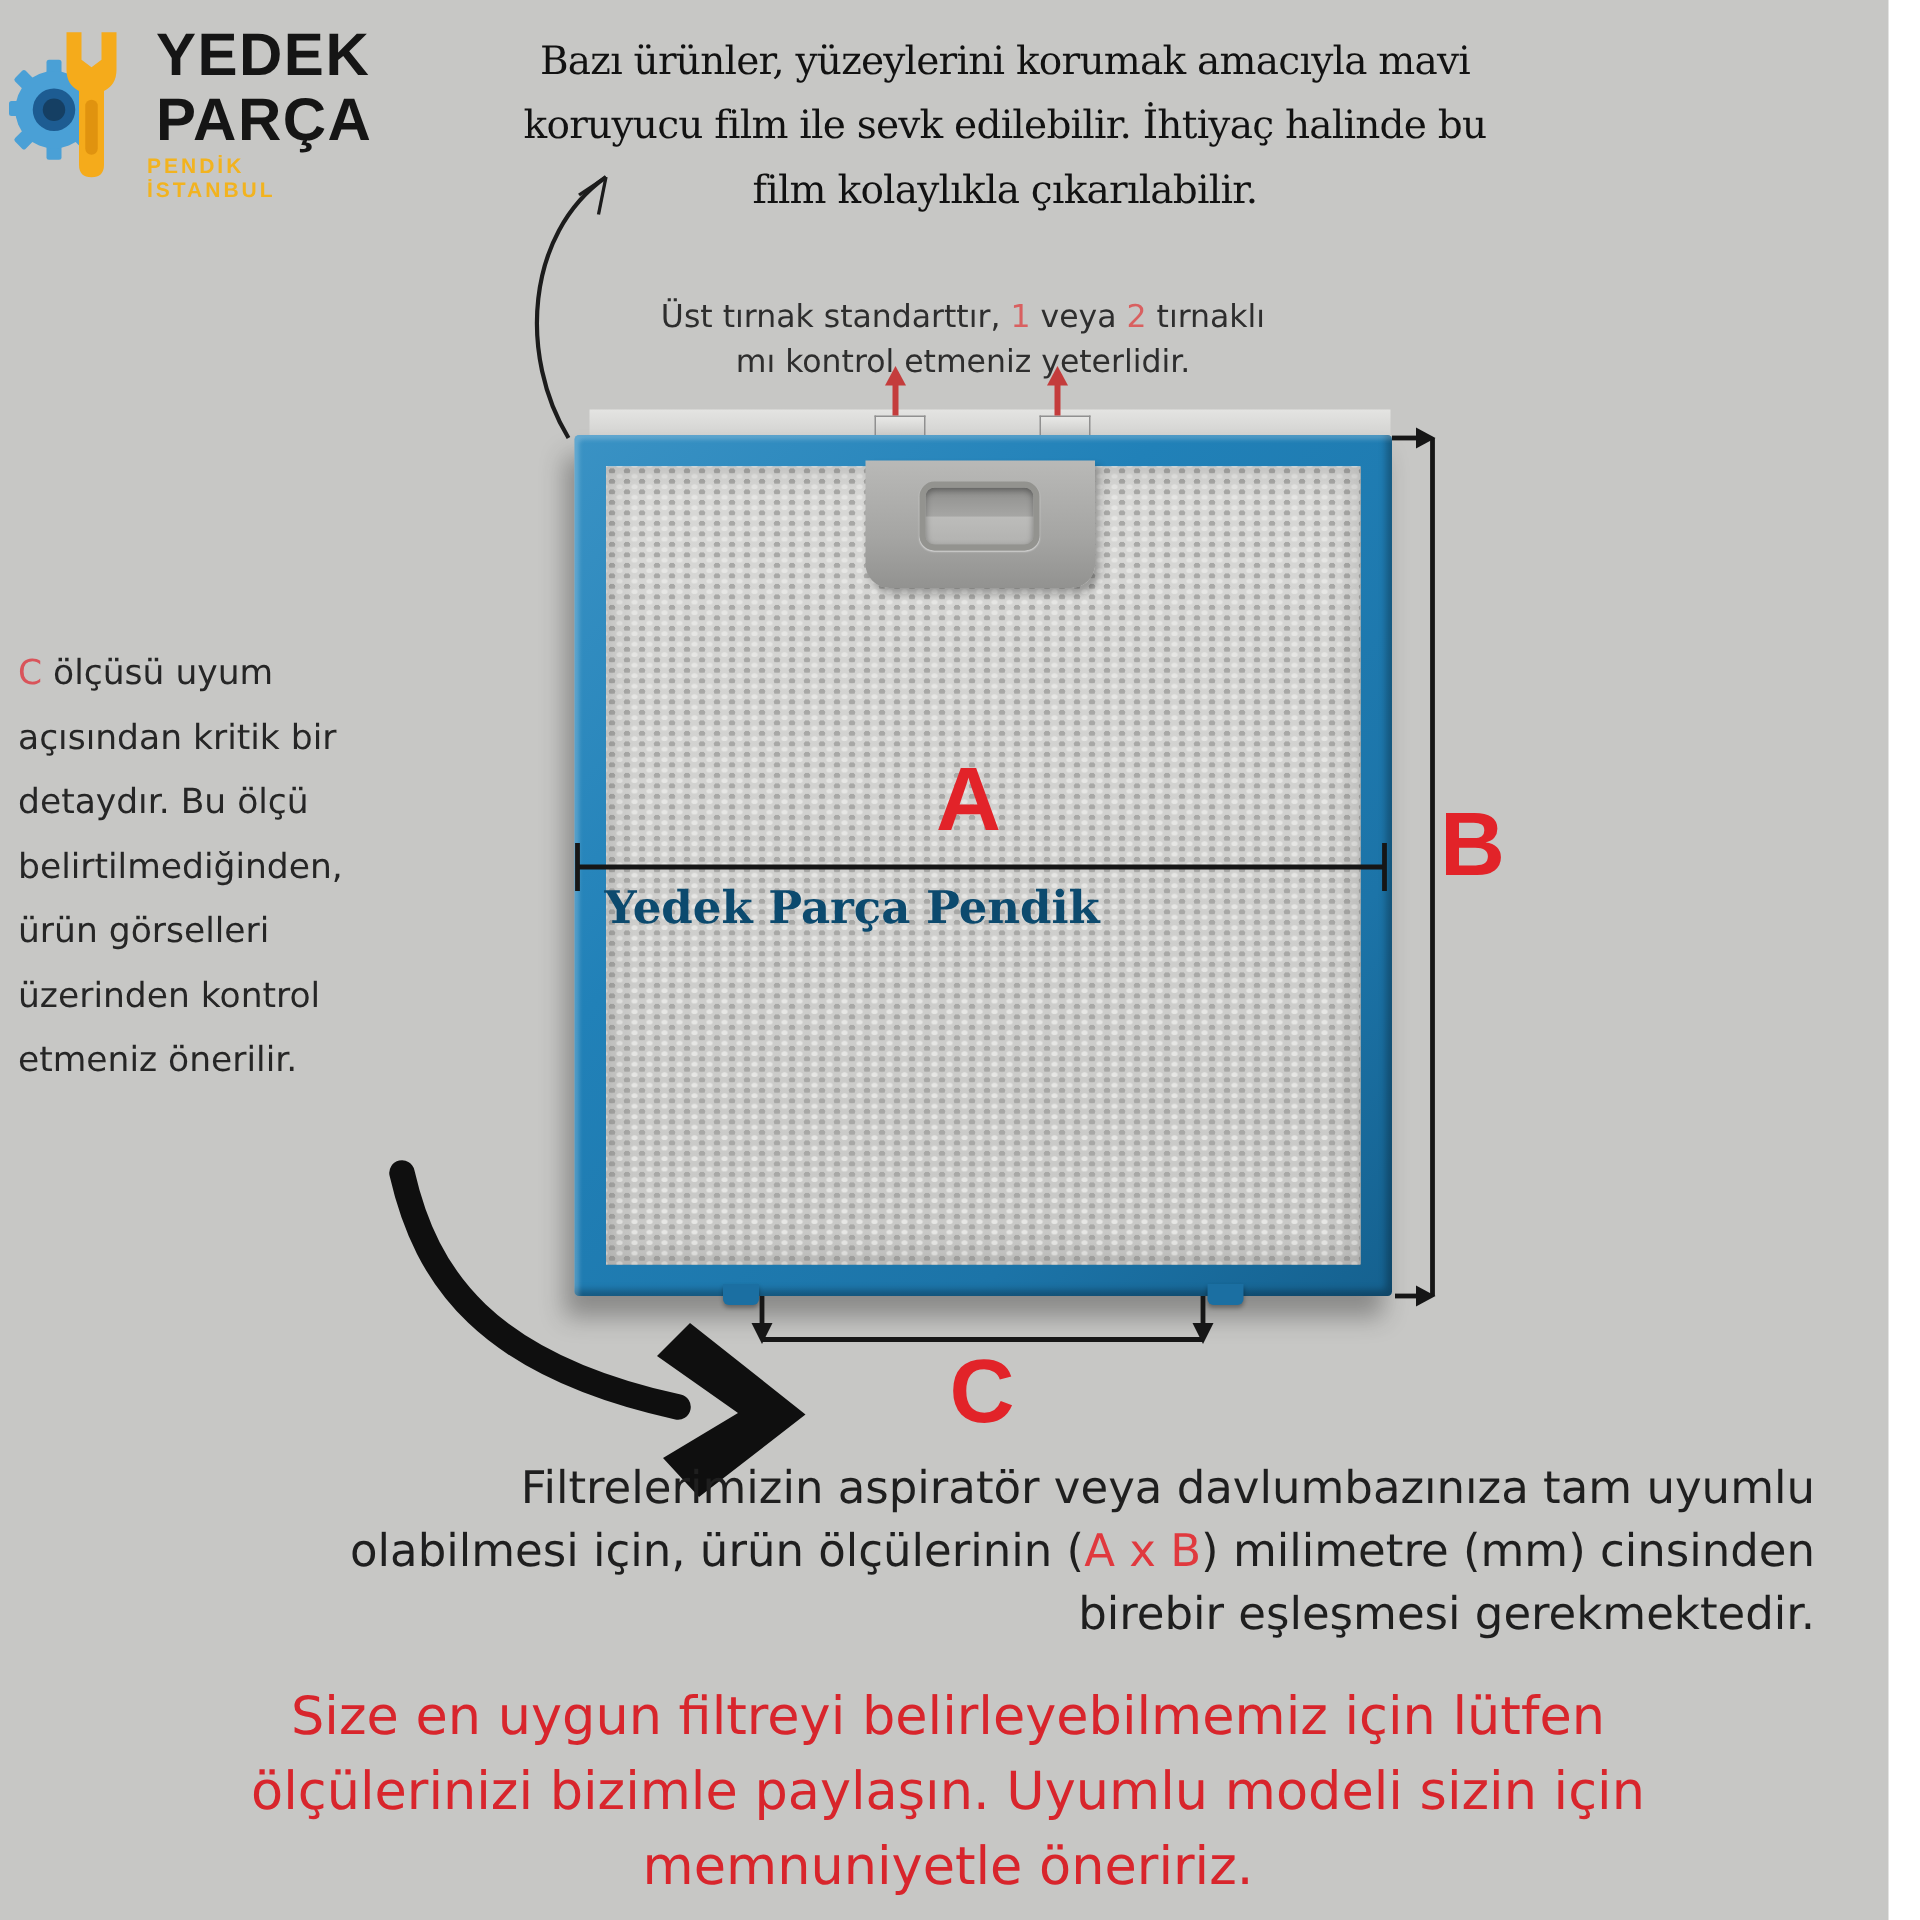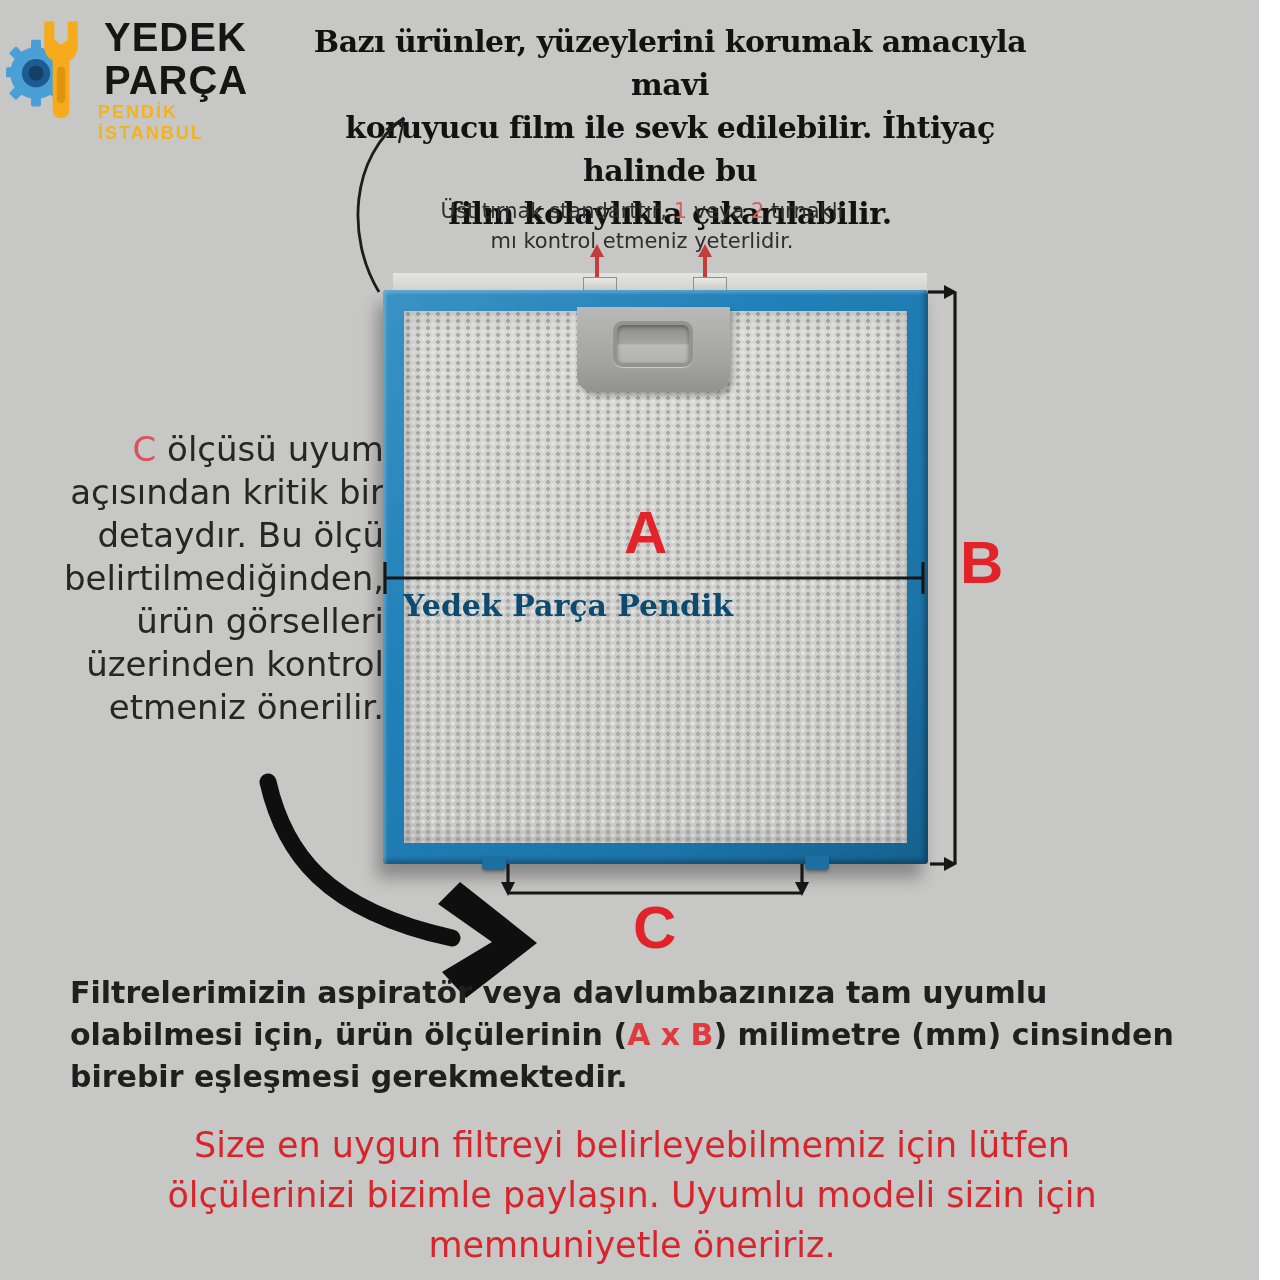--- a/index.html
+++ b/index.html
@@ -9,33 +9,33 @@
     font-family:"DejaVu Sans", sans-serif;
     color:#222;
   }
   
   .logo{position:absolute;left:6px;top:6px;width:300px;height:130px;}
   .logo-icon{position:absolute;left:0;top:2px;width:100px;height:122px;}
   .logo-text{position:absolute;left:98px;top:10px;line-height:43px;
     font-family:"Liberation Sans",sans-serif;font-weight:900;font-size:40px;
     letter-spacing:1px;color:#151515;}
   .logo-sub{position:absolute;left:92px;top:96px;width:150px;
-    font-family:"Liberation Sans",sans-serif;font-weight:700;font-size:18px;
+    font-family:"Liberation Sans",sans-serif;font-weight:700;font-size:14px;
     letter-spacing:2px;color:#f2b31f;}
   
   .film-notice{position:absolute;left:290px;top:20px;width:760px;text-align:center;
-    font-family:"DejaVu Serif",serif;font-weight:700;font-size:30px;line-height:43px;
+    font-family:"DejaVu Serif",serif;font-weight:400;font-size:26px;line-height:43px;
     color:#121212;letter-spacing:-0.5px;}
   
   .tab-note{position:absolute;left:392px;top:196px;width:500px;text-align:center;
     font-size:21px;line-height:30px;color:#2e2e2e;}
   .tab-note .num{color:#d96060;}
   
-  .c-note{position:absolute;left:12px;top:428px;width:372px;text-align:right;
-    font-size:34px;line-height:43px;color:#262626;}
+  .c-note{position:absolute;left:12px;top:428px;width:372px;text-align:left;
+    font-size:23px;line-height:43px;color:#262626;}
   .c-note .red-c{color:#d9545a;}
   
   .top-strip{position:absolute;left:393px;top:273px;width:534px;height:20px;
     background:linear-gradient(180deg,#e4e4e2,#d0d0ce);}
   .top-tab{position:absolute;width:32px;height:15px;top:277px;
     background:linear-gradient(180deg,#e8e8e6,#c4c4c2);border:1px solid #909090;border-bottom:none;}
   .top-tab.t1{left:583px;}
   .top-tab.t2{left:693px;}
   .frame{position:absolute;left:383px;top:290px;width:545px;height:574px;
     background:linear-gradient(135deg,#3a92c4 0%,#2181b8 35%,#1c74a8 75%,#15618f 100%);
@@ -65,22 +65,22 @@
   .watermark{position:absolute;left:403px;top:588px;width:505px;text-align:left;
     font-family:"DejaVu Serif",serif;font-weight:700;font-size:30px;color:#0c4a6e;}
   .dim-letter{position:absolute;font-family:"Liberation Sans",sans-serif;
     font-weight:900;font-size:60px;color:#e22329;}
   .dim-a{left:624px;top:498px;}
   .dim-b{left:960px;top:528px;}
   .dim-c{left:633px;top:893px;}
   
   .overlay{position:absolute;left:0;top:0;width:1280px;height:1280px;pointer-events:none;}
   
-  .fit-note{position:absolute;left:70px;top:972px;width:1140px;text-align:left;
-    font-size:30px;line-height:42px;color:#1f1f1f;font-weight:bold;}
+  .fit-note{position:absolute;left:70px;top:972px;width:1140px;text-align:right;
+    font-size:30px;line-height:42px;color:#1f1f1f;}
   .fit-note .red{color:#e0393e;}
   .cta{position:absolute;left:52px;top:1120px;width:1160px;text-align:center;
     font-size:35px;line-height:50px;color:#d8252c;font-weight:500;}
 </style>
 </head>
 <body>
 
 <div id="canvas">
 
   <div class="logo">

